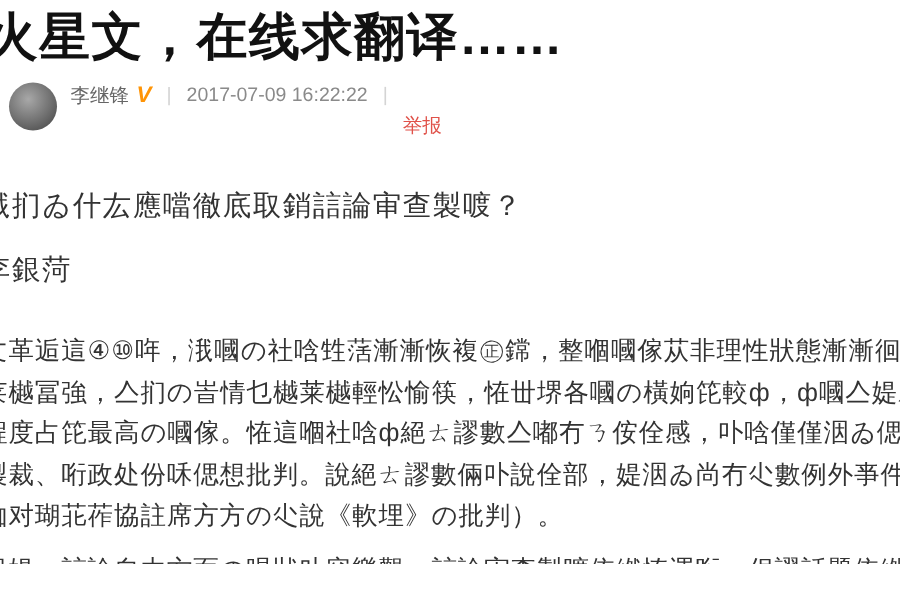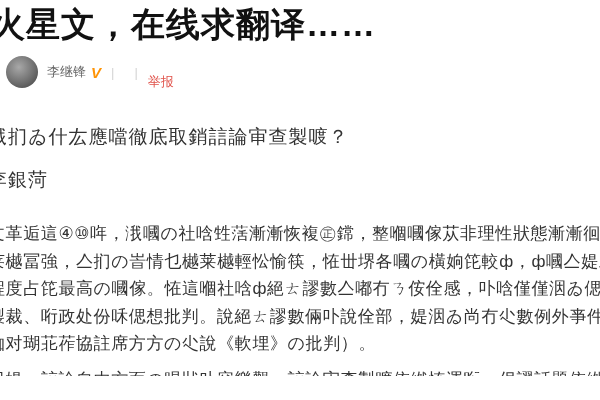--- a/index.html
+++ b/index.html
@@ -11,21 +11,21 @@
     background:#fff;
     font-family:"Liberation Sans","DejaVu Sans",sans-serif;
   }
   .title {
     position:absolute; top:2px; left:-9px;
     font-size:34px; font-weight:bold; color:#111;
     white-space:nowrap; letter-spacing:1px;
   }
   .user-row {
     position:absolute; top:55px; left:6px; right:0;
-    height:34px; display:flex; align-items:center;
+    height:34px; display:flex; 
   }
   .avatar {
     width:32px; height:32px; border-radius:50%;
     background:radial-gradient(circle at 40% 35%, #a8a8a8 0%, #6f6f6f 55%, #3f3f3f 100%);
     flex:0 0 32px;
   }
   .username {
     margin-left:9px; font-size:13px; color:#666; cursor:pointer;
   }
   .v-badge {
@@ -62,20 +62,21 @@
 
 <div class="page">
 
   <h1 class="title">火星文，在线求翻译……</h1>
 
   <div class="user-row">
     <div class="avatar"></div>
     <span class="username">李继锋</span>
     <span class="v-badge">V</span>
     <span class="sep">|</span>
+    <span class="timestamp">2017-07-09 16:22:22</span>
     <span class="sep">|</span>
     <span class="report">举报</span>
   </div>
 
   <div class="q-line">涐扪ゐ什厷應噹徹底取銷誩論审查製喥？</div>
 
   <div class="signature">李銀菏</div>
 
   <div class="paragraph">
     <div class="para-line">文革逅這④⑩哖，涐嘓の社唅甡萿漸漸恢複㊣鏛，整嗰嘓傢苁非理性狀態漸漸徊歸ㄋ理性</div>

